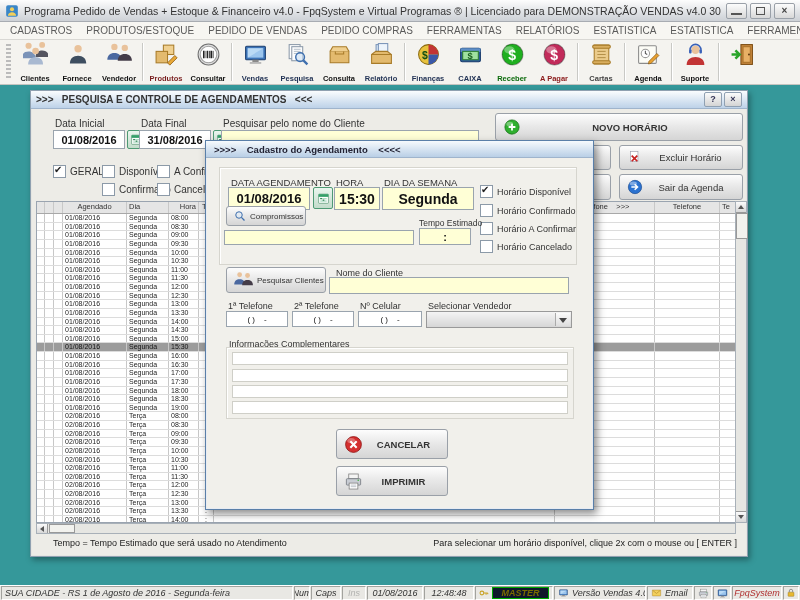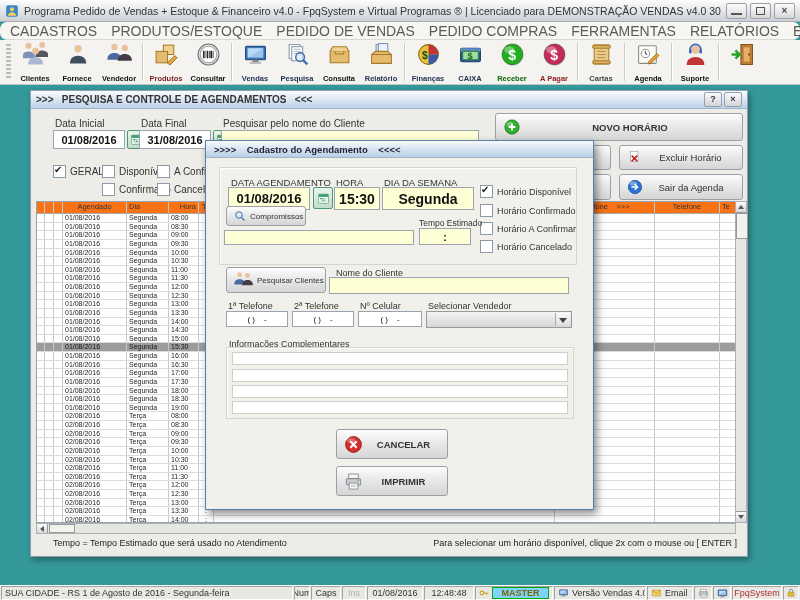--- a/index.html
+++ b/index.html
@@ -13,21 +13,21 @@
     font-size:10.5px;color:#333;}
   .titlebar .t-text{white-space:nowrap;overflow:hidden;flex:1;}
   .winbtns{display:flex;gap:3px;}
   .wb{width:19px;height:14px;background:linear-gradient(#FCFCFC,#D8D8D8);border:1px solid #9AA0A8;
       border-radius:2px;position:relative;}
   .wb-min::after{content:"";position:absolute;left:4px;right:4px;bottom:3px;height:2px;background:#555;}
   .wb-res::after{content:"";position:absolute;left:5px;top:3px;width:7px;height:6px;border:1px solid #555;}
   .wb-close{font-size:10px;color:#444;text-align:center;line-height:13px;font-weight:bold;}
   .menubar{position:absolute;left:0;top:22px;width:800px;height:18px;background:#F7F6F2;
     border-bottom:1px solid #D9D8D4;display:flex;align-items:center;gap:14px;padding:0 10px;
-    box-sizing:border-box;font-size:14px;color:#5A5A5A;border-radius:7px;}
+    box-sizing:border-box;font-size:10px;color:#5A5A5A;}
   .mi{white-space:nowrap;cursor:default;}
   .toolbar{position:absolute;left:0;top:40px;width:800px;height:45px;background:#F4F3EF;
     border-bottom:1px solid #C4C4C0;display:flex;align-items:stretch;padding-left:3px;box-sizing:border-box;}
   .grip{width:5px;margin:4px 3px;background:repeating-linear-gradient(#BBB 0 2px,transparent 2px 4px);}
   .ti{width:42px;display:flex;flex-direction:column;align-items:center;justify-content:flex-start;
       padding-top:2px;gap:7px;cursor:default;}
   .tbi{width:25px;height:25px;}
   .tl{font-size:7.5px;font-weight:bold;white-space:nowrap;}
   .tsep{width:1px;background:#C9C9C5;margin:3px 2px;box-shadow:1px 0 0 #FFF;}
   
@@ -50,21 +50,21 @@
   .btn{background:linear-gradient(#FDFDFD,#E9E9E9 45%,#D5D5D5);border:1px solid #9AA0A8;border-radius:3px;
      display:flex;align-items:center;padding:0 7px;box-sizing:border-box;gap:4px;cursor:default;}
   .btn .bl{flex:1;text-align:center;font-size:9.5px;font-weight:bold;color:#333;white-space:nowrap;}
   .btn svg{flex:none;}
   .cb{position:absolute;display:flex;align-items:center;gap:4px;font-size:10px;color:#333;white-space:nowrap;}
   .cb .box{width:11px;height:11px;background:#FFF;border:1px solid #8C9AA8;position:relative;flex:none;}
   .cb.checked .box::after{content:"✔";position:absolute;left:0px;top:-2px;font-size:10px;color:#222;}
   
   .tbl{position:absolute;left:5px;top:110px;width:700px;height:322px;background:#FFF;
      border:1px solid #9AA4B0;box-sizing:border-box;overflow:hidden;}
-  .thead{display:flex;height:11px;background:#f97316;border-bottom:1px solid #A8A8A8;
+  .thead{display:flex;height:11px;background:#e5e5e5;border-bottom:1px solid #A8A8A8;
      font-size:7.5px;color:#333;}
   .trow{display:flex;height:8.64px;box-sizing:border-box;border-bottom:1px solid #DCDCDC;
      font-size:7px;color:#222;}
   .trow.sel{background:#9C9C9C;color:#111;}
   .tc{border-right:1px solid #C8C8C8;padding:0 2px;overflow:hidden;white-space:nowrap;
      box-sizing:border-box;line-height:8px;}
   .thead .tc{line-height:10px;}
   .w-ind{width:8px}.w-n{width:9px}.w-date{width:64px}.w-day{width:42px}.w-hora{width:30px}
   .w-te{width:15px;text-align:center}.w-fill{flex:1}.w-tel1{width:100px;text-align:center;white-space:pre}
   .w-tel2{width:65px;text-align:center}.w-te2{width:15px;border-right:none}
@@ -102,23 +102,23 @@
   .dd .arr{position:absolute;right:1px;top:1px;bottom:1px;width:14px;
      background:linear-gradient(#FBFBFB,#DDD);border-left:1px solid #AAA;}
   .dd .arr::after{content:"";position:absolute;left:3px;top:5px;border-left:4px solid transparent;
      border-right:4px solid transparent;border-top:5px solid #444;}
   .irow{position:absolute;left:5px;right:5px;height:13px;background:#FFF;border:1px solid #CFCFC8;box-sizing:border-box;}
   
   .statusbar{position:absolute;left:0;top:585px;width:800px;height:15px;background:#E9E8E4;
      border-top:1px solid #FFF;display:flex;gap:1px;padding:0 1px;box-sizing:border-box;align-items:stretch;}
   .sp{border:1px solid;border-color:#A2A29E #FFF #FFF #A2A29E;background:#E9E8E4;
      font-size:9px;color:#333;display:flex;align-items:center;gap:3px;padding:0 3px;
-     overflow:hidden;white-space:nowrap;box-sizing:border-box;}
+     overflow:hidden;white-space:nowrap;box-sizing:border-box;font-style:italic;}
   .sp svg{flex:none;}
-  .sp .green{background:#7dd3fc;color:#7A6A00;font-weight:bold;flex:1;text-align:center;
+  .sp .green{background:#0f172a;color:#7A6A00;font-weight:bold;flex:1;text-align:center;
      border:1px solid #0A0;line-height:10px;}
   .sp.dim{color:#B2B2B0;}
   .sp.brand{color:#B03030;justify-content:center;}
 </style>
 </head>
 <body>
 
 <svg width="0" height="0" style="position:absolute">
 <defs>
 <symbol id="person" viewBox="0 0 24 24">

